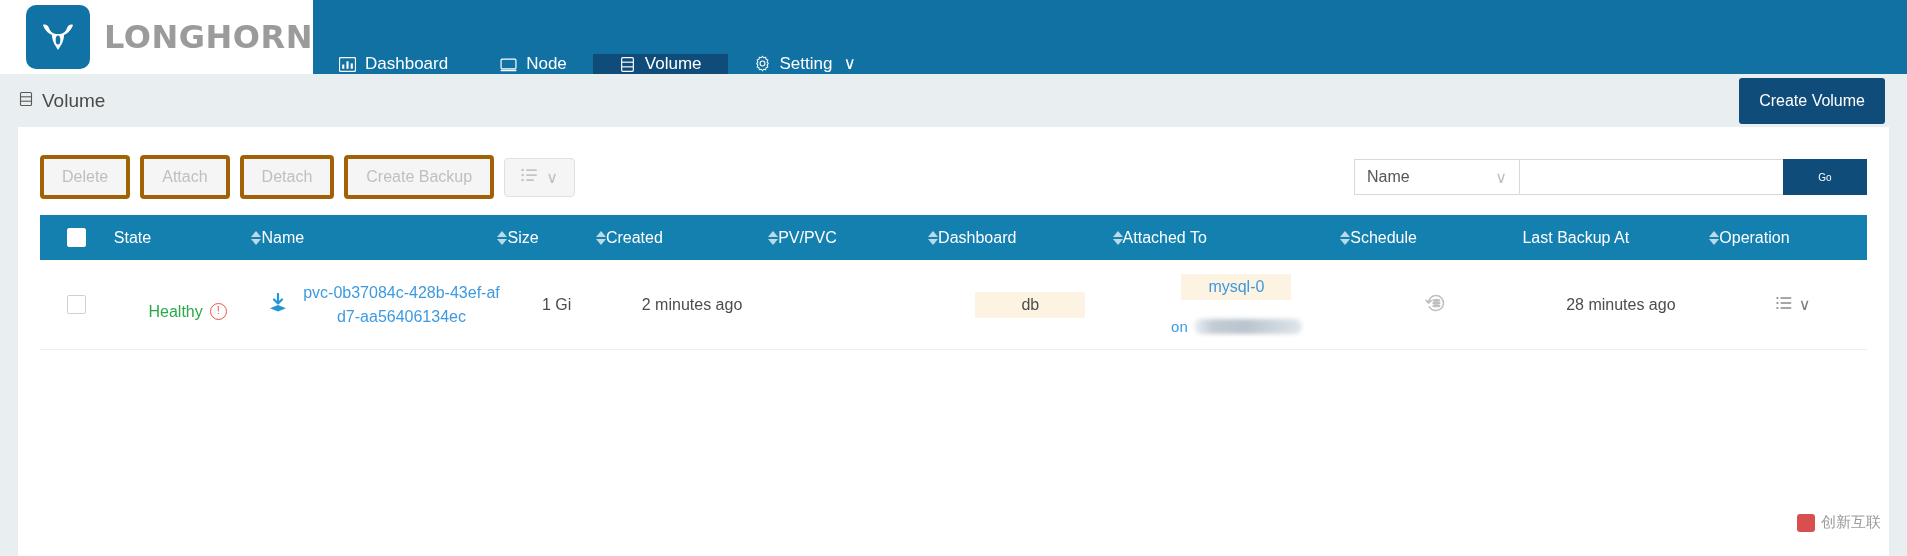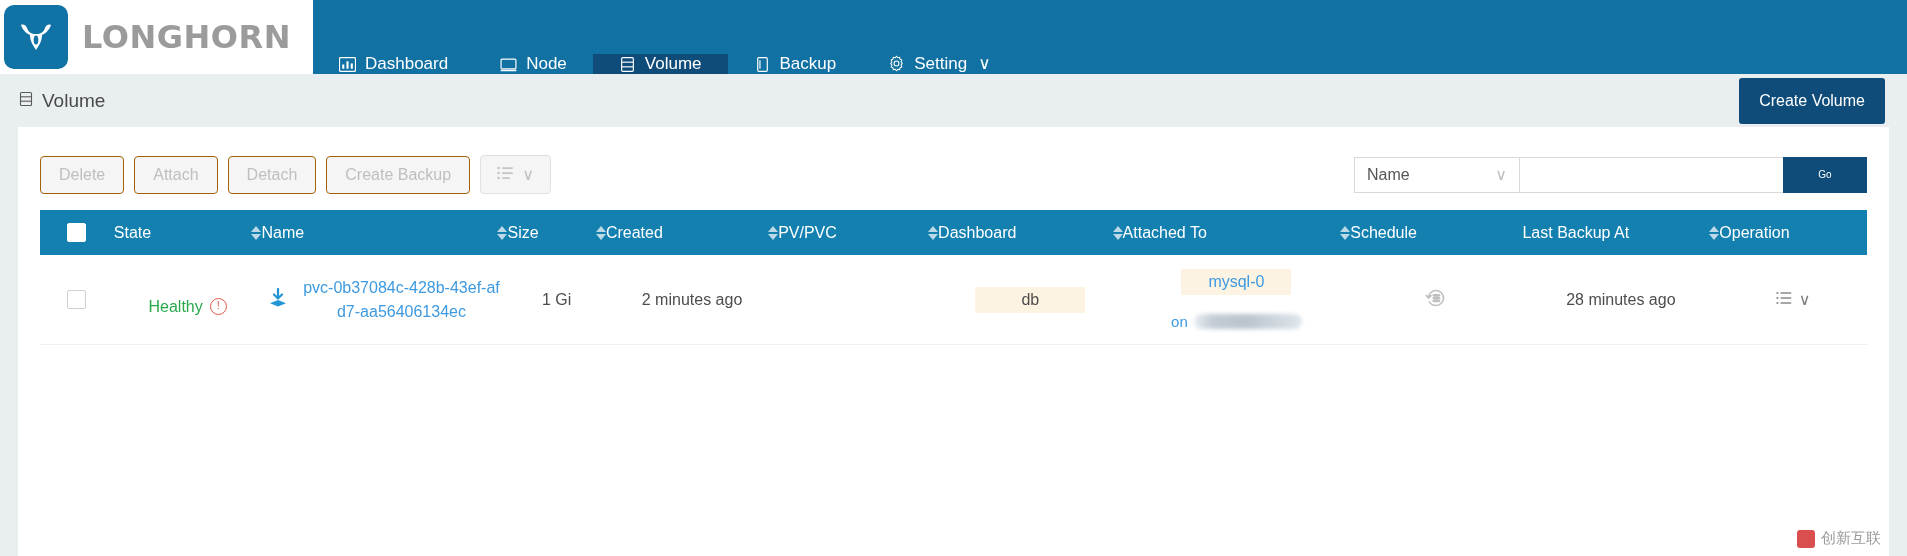--- a/index.html
+++ b/index.html
@@ -22,21 +22,21 @@
     background: #1171a3;
     display: flex;
     align-items: stretch;
     position: relative;
   }
   .brand {
     width: 313px;
     background: #ffffff;
     display: flex;
     align-items: center;
-    padding-left: 4px;
+    padding-left: 26px;
     box-sizing: border-box;
     flex: 0 0 313px;
   }
   .brand-logo {
     width: 64px;
     height: 64px;
     border-radius: 10px;
     background: #1072a5;
     display: flex;
     align-items: center;
@@ -120,21 +120,21 @@
     padding-top: 28px;
     padding-bottom: 16px;
   }
   .toolbar-left {
     display: flex;
     align-items: center;
     gap: 10px;
   }
   .btn-disabled {
     background: #f5f5f5;
-    border: 1px solid #a16207;
+    border: 4px solid #a16207;
     border-radius: 4px;
     color: #bfbfbf;
     font-size: 16px;
     padding: 9px 18px;
     cursor: not-allowed;
     font-family: "Liberation Sans", sans-serif;
     white-space: nowrap;
   }
   .btn-icon-drop {
     background: #f5f5f5;
@@ -330,21 +330,21 @@
     bottom: 0;
     width: 18px;
     background: #e9eff0;
   }
   .gutter-l { left: 0; }
   .gutter-r { right: 0; }
 
   .watermark {
     position: absolute;
     right: 26px;
-    bottom: 8px;
+    bottom: 24px;
     display: flex;
     align-items: center;
     gap: 6px;
     color: #9a9a9a;
     font-size: 15px;
   }
   .wm-mark {
     width: 18px;
     height: 18px;
     background: #d94f4f;
@@ -393,29 +393,20 @@
       <span class="ico">
         <svg width="17" height="17" viewBox="0 0 16 16">
             <rect x="2.5" y="1.5" width="11" height="13" rx="1" fill="none" stroke="#ffffff" stroke-width="1.1"></rect>
             <line x1="2.5" y1="5.8" x2="13.5" y2="5.8" stroke="#ffffff" stroke-width="1.1"></line>
             <line x1="2.5" y1="10.2" x2="13.5" y2="10.2" stroke="#ffffff" stroke-width="1.1"></line>
           </svg>
       </span>
       <span>Volume</span>
     </div>
 
-    <div class="nav-item">
-      <span class="ico">
-        <svg width="17" height="17" viewBox="0 0 16 16">
-            <rect x="3.5" y="1.5" width="9" height="13" rx="1" fill="none" stroke="#ffffff" stroke-width="1.1"></rect>
-            <line x1="5.6" y1="4" x2="5.6" y2="12" stroke="#ffffff" stroke-width="1.1"></line>
-          </svg>
-      </span>
-      <span>Backup</span>
-    </div>
 
     <div class="nav-item">
       <span class="ico">
         <svg width="17" height="17" viewBox="0 0 16 16">
           <path d="M8 1.2 L9.2 2.6 L11 2.2 L11.3 4 L13 4.8 L12.3 6.5 L13.4 8 L12.3 9.5 L13 11.2 L11.3 12 L11 13.8 L9.2 13.4 L8 14.8 L6.8 13.4 L5 13.8 L4.7 12 L3 11.2 L3.7 9.5 L2.6 8 L3.7 6.5 L3 4.8 L4.7 4 L5 2.2 L6.8 2.6 Z" fill="none" stroke="#ffffff" stroke-width="1"></path>
           <circle cx="8" cy="8" r="2.3" fill="none" stroke="#ffffff" stroke-width="1"></circle>
         </svg>
       </span>
       <span>Setting</span>
       <span class="chev">∨</span>

